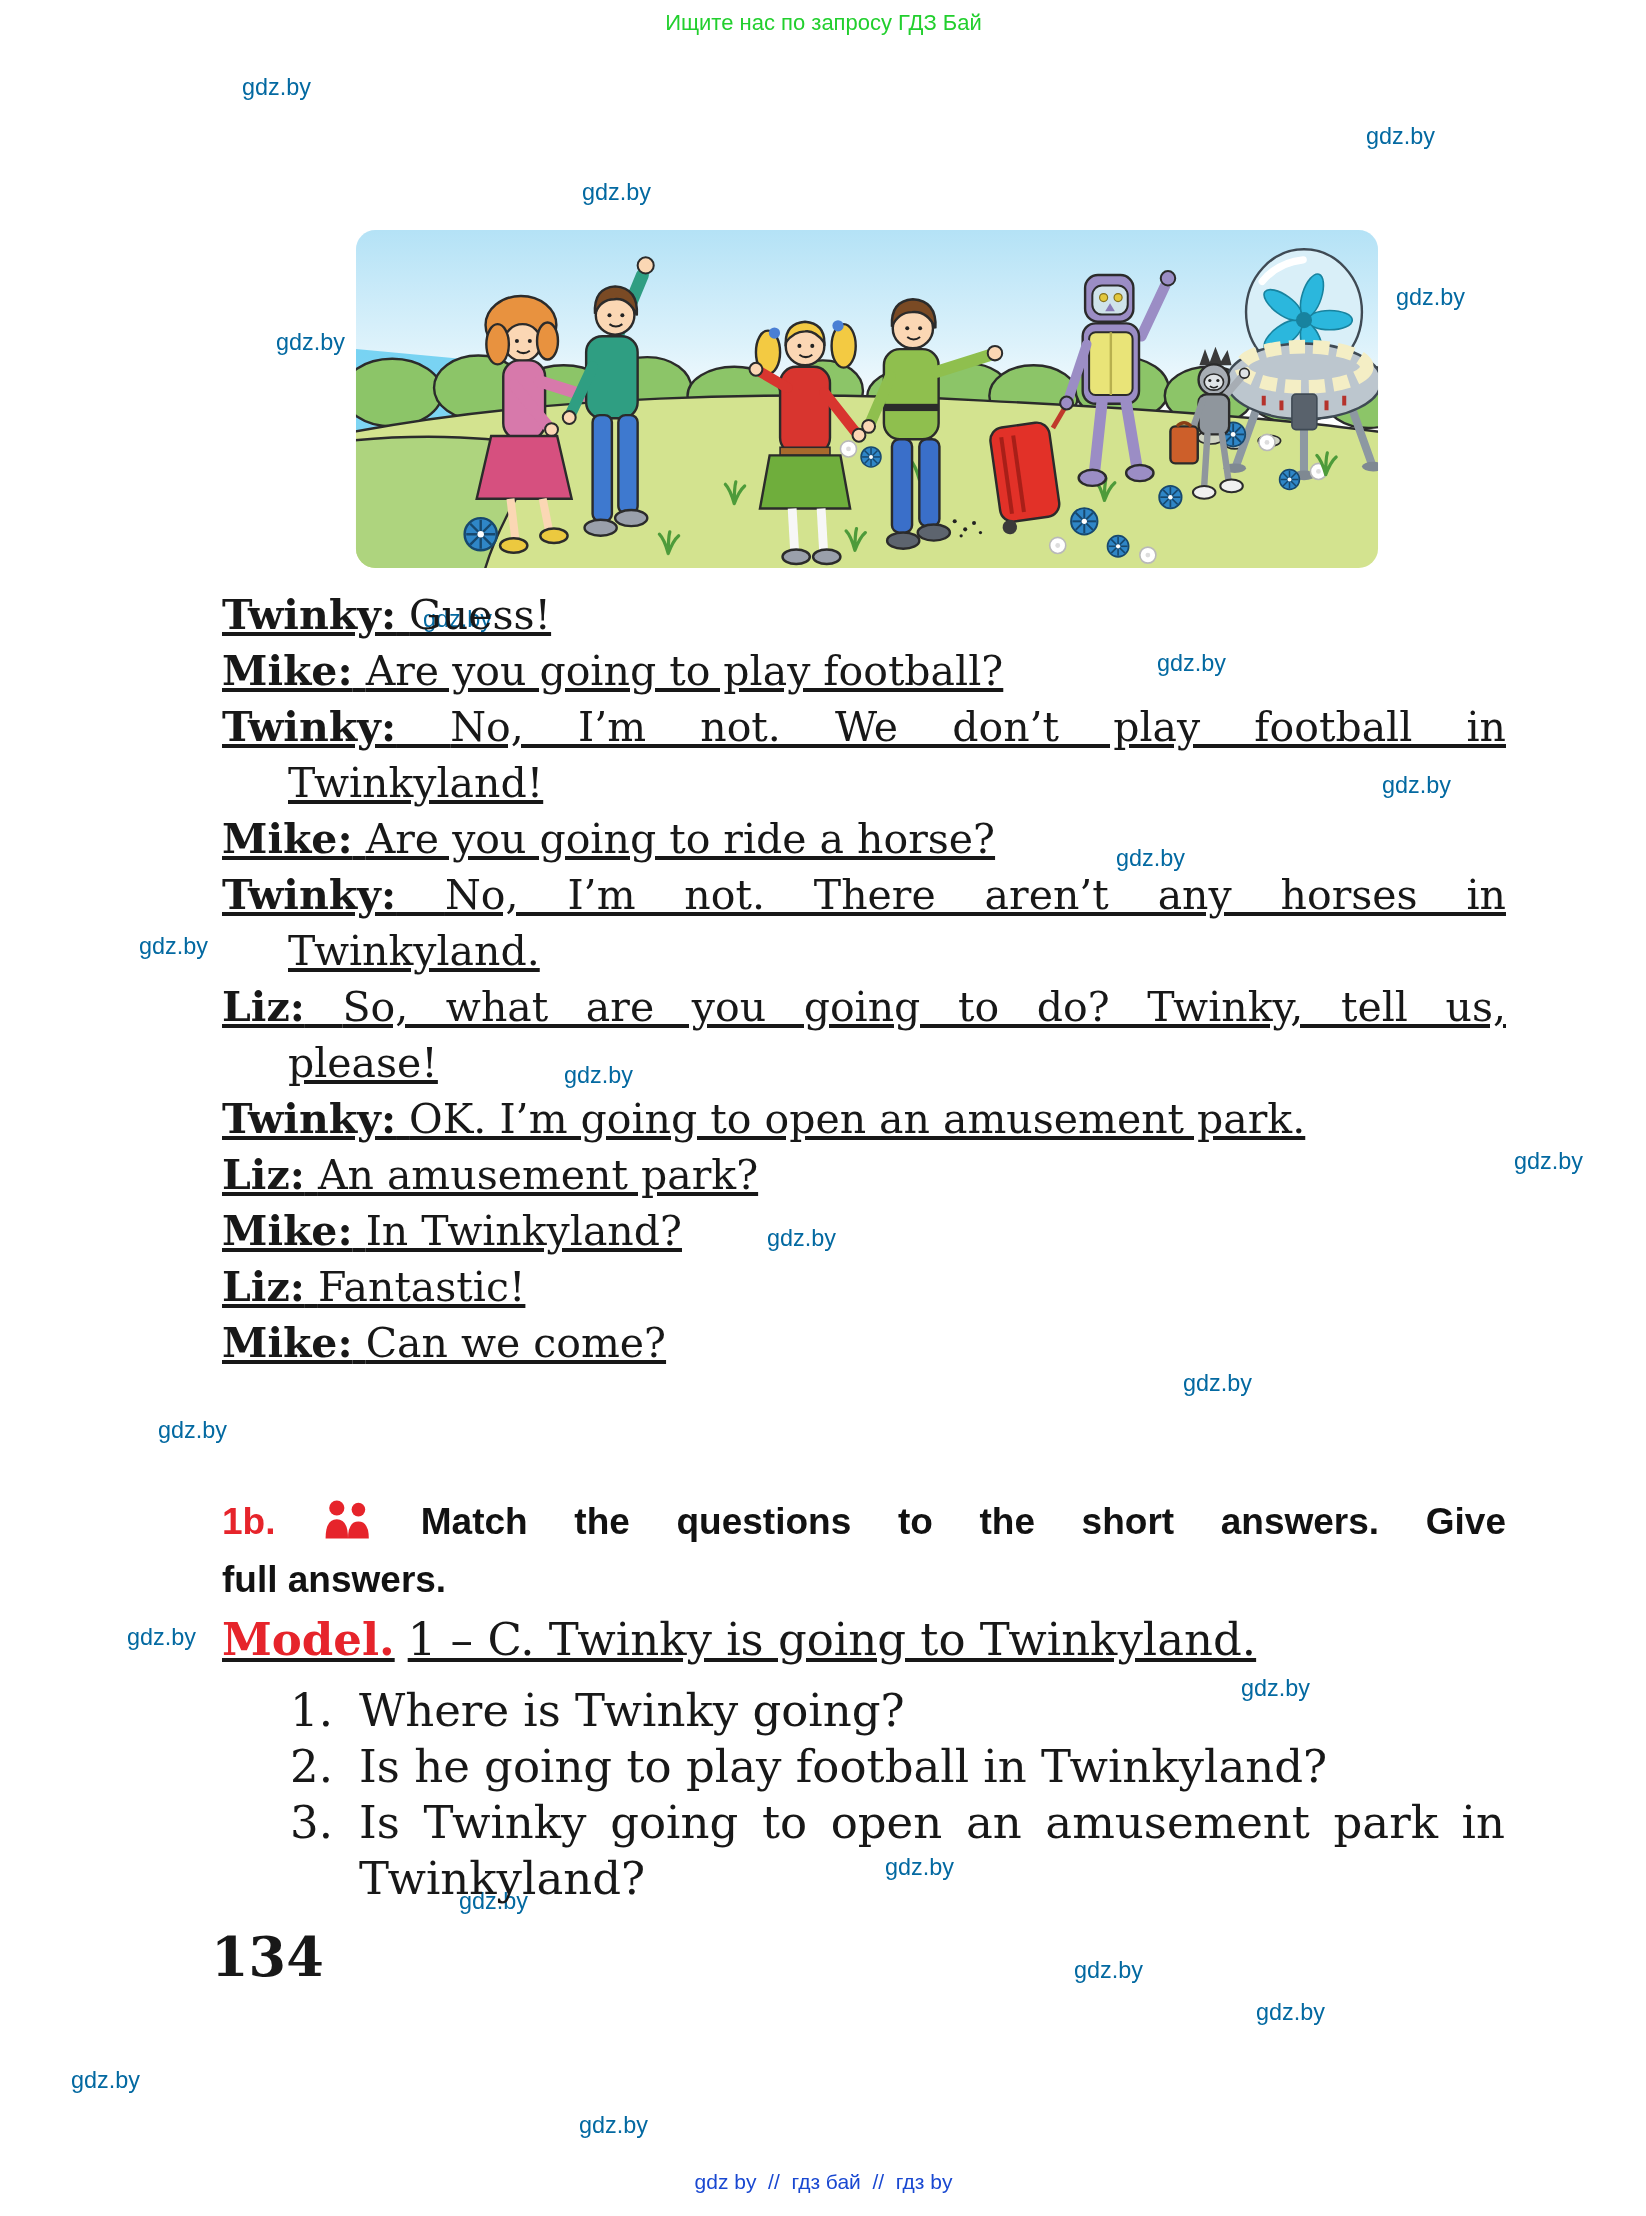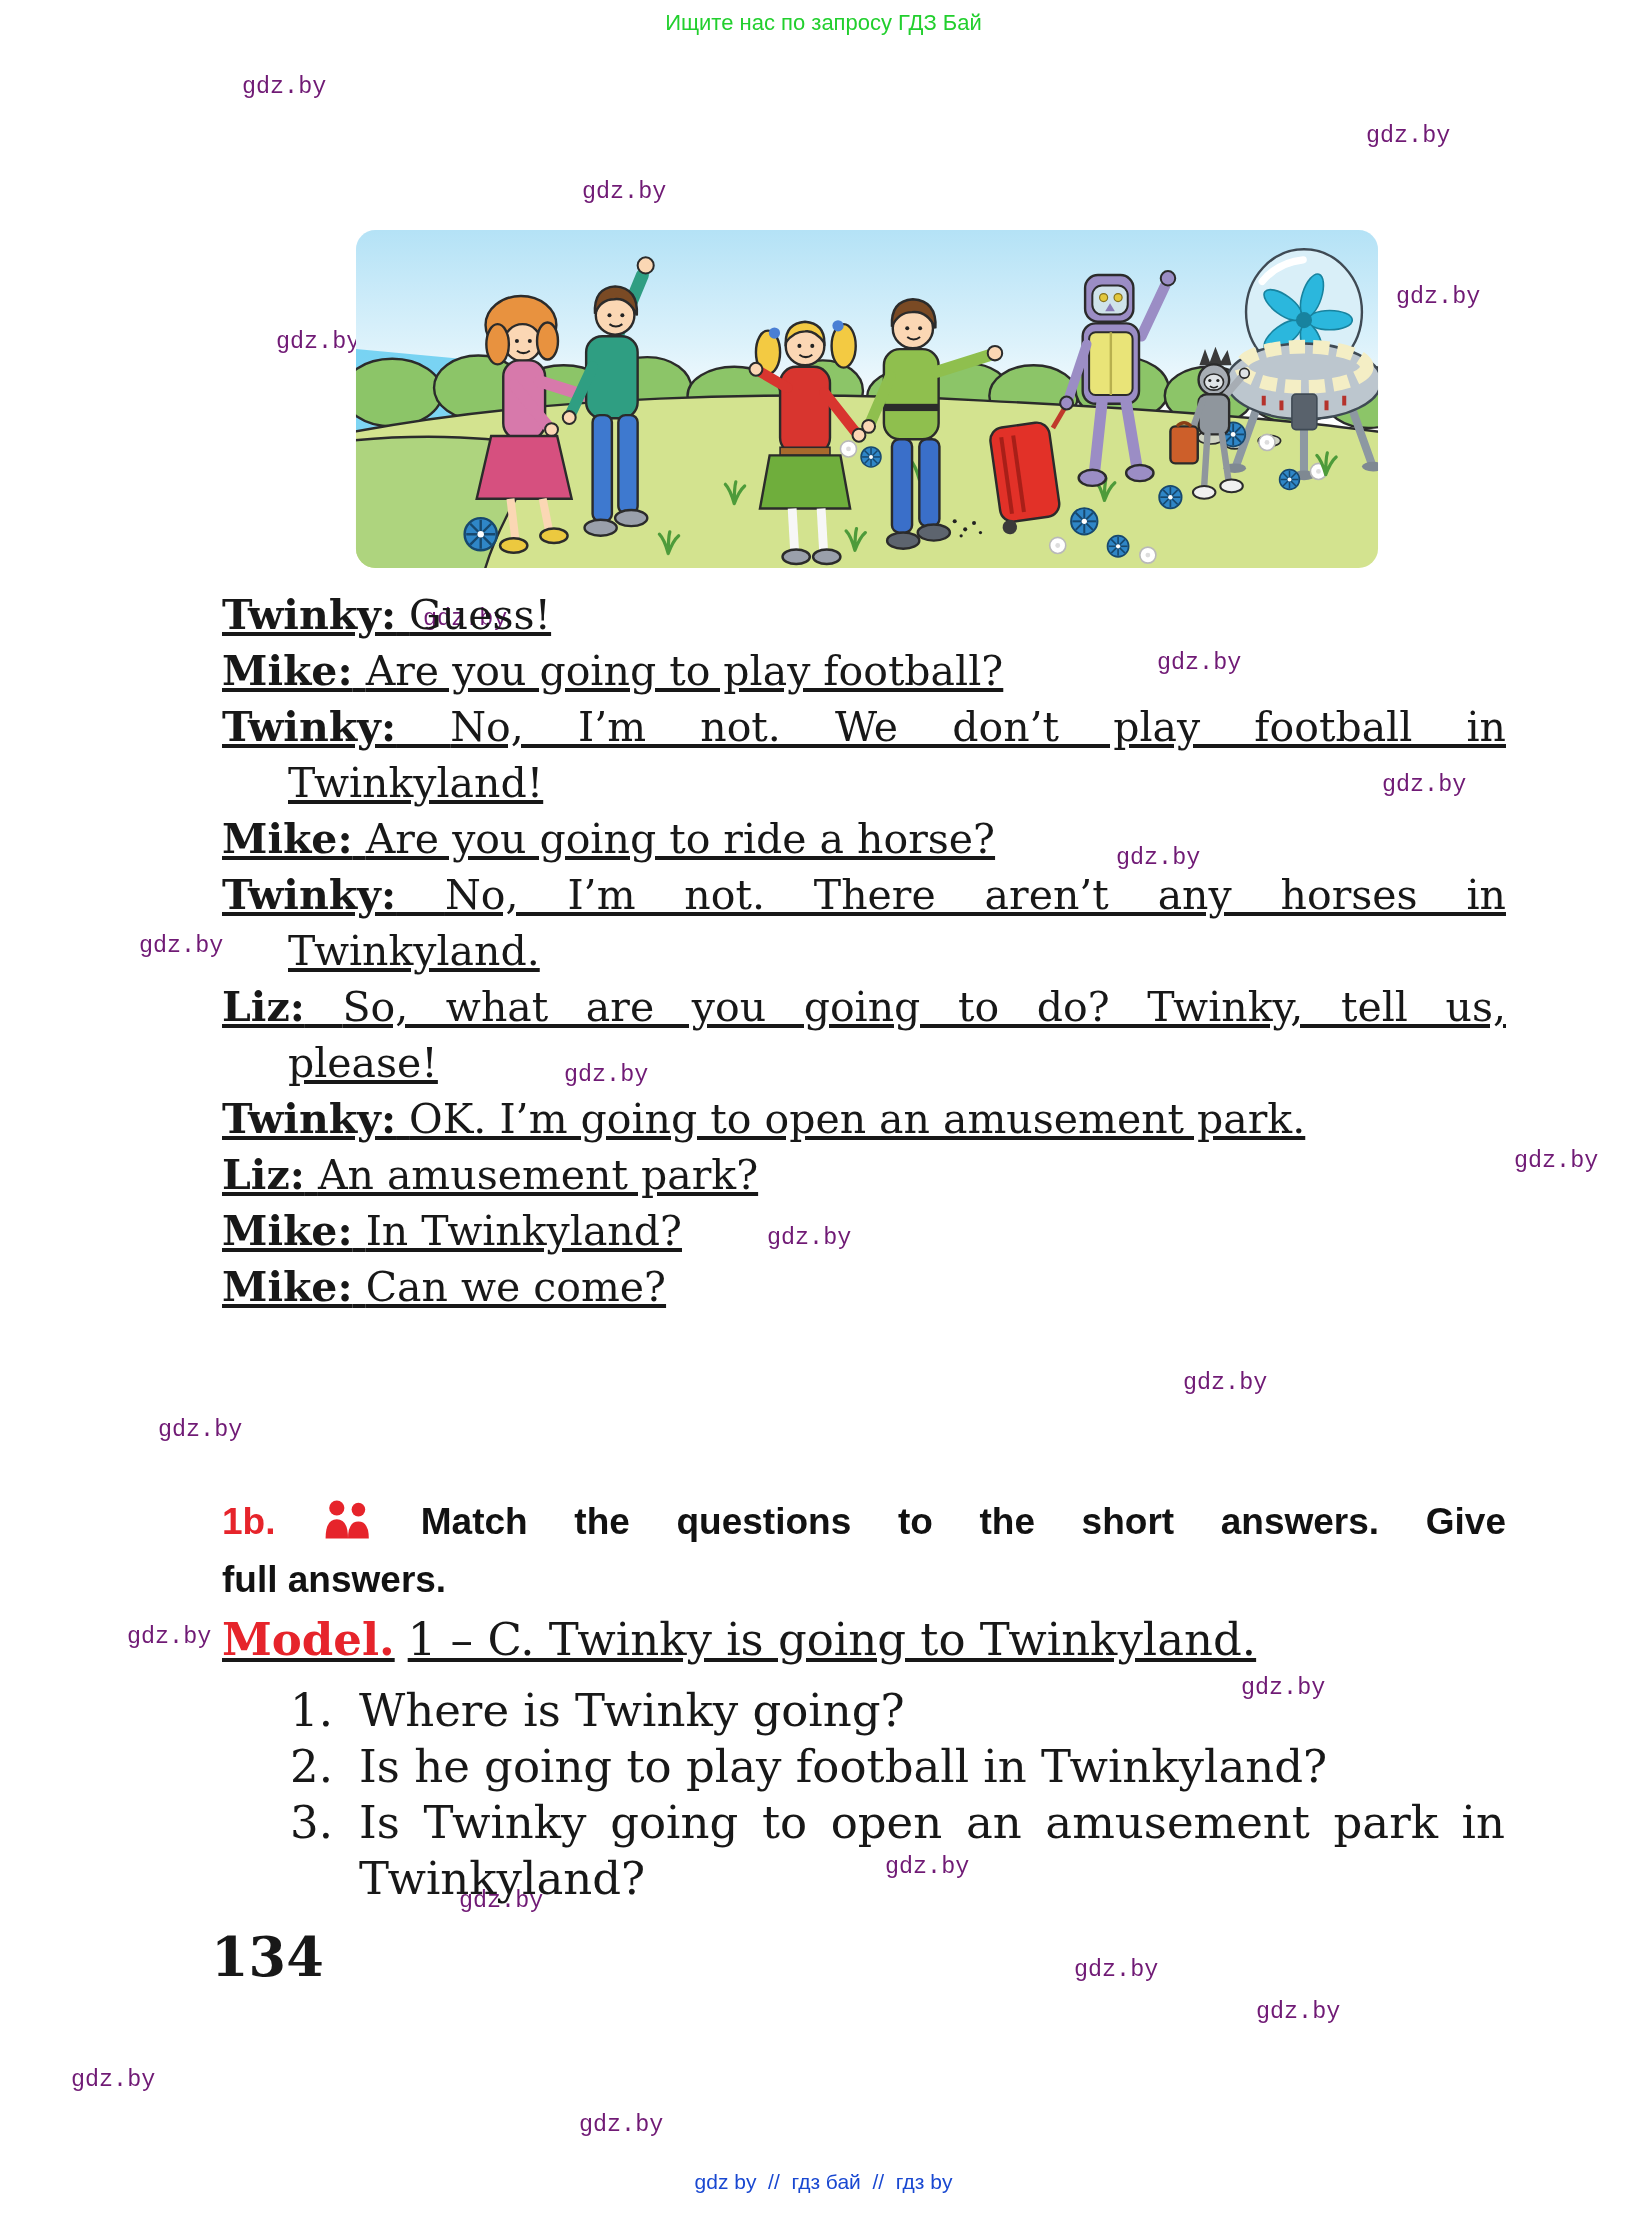--- a/index.html
+++ b/index.html
@@ -1,21 +1,21 @@
 <!DOCTYPE html>
 <html style="font-size:13px"><head>
 <meta charset="utf-8">
 <style>
   html,body{margin:0;padding:0;background:#ffffff;}
   .page{position:relative;width:1647px;height:2216px;background:#ffffff;overflow:hidden;
         font-family:"DejaVu Serif",serif;color:#181818;}
   .banner{position:absolute;top:9.7px;left:0;width:100%;text-align:center;
           font-family:"Liberation Sans",sans-serif;font-size:22px;color:#22cf2e;}
-  .wm{position:absolute;font-family:Liberation Mono, monospace;font-size:23.4px;
-      color:#701a75;white-space:nowrap;}
+  .wm{position:absolute;font-family:Liberation Sans, sans-serif;font-size:23.4px;
+      color:#0369a1;white-space:nowrap;}
   .illu{position:absolute;left:355px;top:230px;width:1024px;height:338px;}
   .dialogue{position:absolute;left:222px;top:587px;width:1284px;font-size:41px;line-height:56px;text-decoration:underline;}
   .dl{height:56px;white-space:nowrap;}
   .dl.just{white-space:normal;text-align:justify;text-align-last:justify;}
   .dl.indent{padding-left:66px;}
   .spk{font-weight:bold;}
   .exercise{position:absolute;left:222px;top:1493px;width:1284px;
             font-family:"Liberation Sans",sans-serif;font-weight:bold;font-size:37px;
             line-height:58px;color:#121212;}
   .ex-line{height:58px;}
@@ -311,20 +311,21 @@
     <div class="dl just"><span class="spk">Twinky:</span> <span>No, I’m not. We don’t play football in</span></div>
     <div class="dl indent"><span>Twinkyland!</span></div>
     <div class="dl"><span class="spk">Mike:</span> <span>Are you going to ride a horse?</span></div>
     <div class="dl just"><span class="spk">Twinky:</span> <span>No, I’m not. There aren’t any horses in</span></div>
     <div class="dl indent"><span>Twinkyland.</span></div>
     <div class="dl just"><span class="spk">Liz:</span> <span>So, what are you going to do? Twinky, tell us,</span></div>
     <div class="dl indent"><span>please!</span></div>
     <div class="dl"><span class="spk">Twinky:</span> <span>OK. I’m going to open an amusement park.</span></div>
     <div class="dl"><span class="spk">Liz:</span> <span>An amusement park?</span></div>
     <div class="dl"><span class="spk">Mike:</span> <span>In Twinkyland?</span></div>
+    <div class="dl"><span class="spk">Liz:</span> <span>Fantastic!</span></div>
     <div class="dl"><span class="spk">Mike:</span> <span>Can we come?</span></div>
   </div>
 
   <div class="exercise">
     <div class="ex-line just">
       <span class="ex-num">1b.</span>
       <span class="pair-icon"><svg width="52" height="40" viewBox="0 0 64 50">
         <g fill="#e6242b">
           <circle cx="18" cy="10" r="9.5"></circle>
           <path d="M4,48 Q4,24 18,24 Q32,24 32,48 Z"></path>

